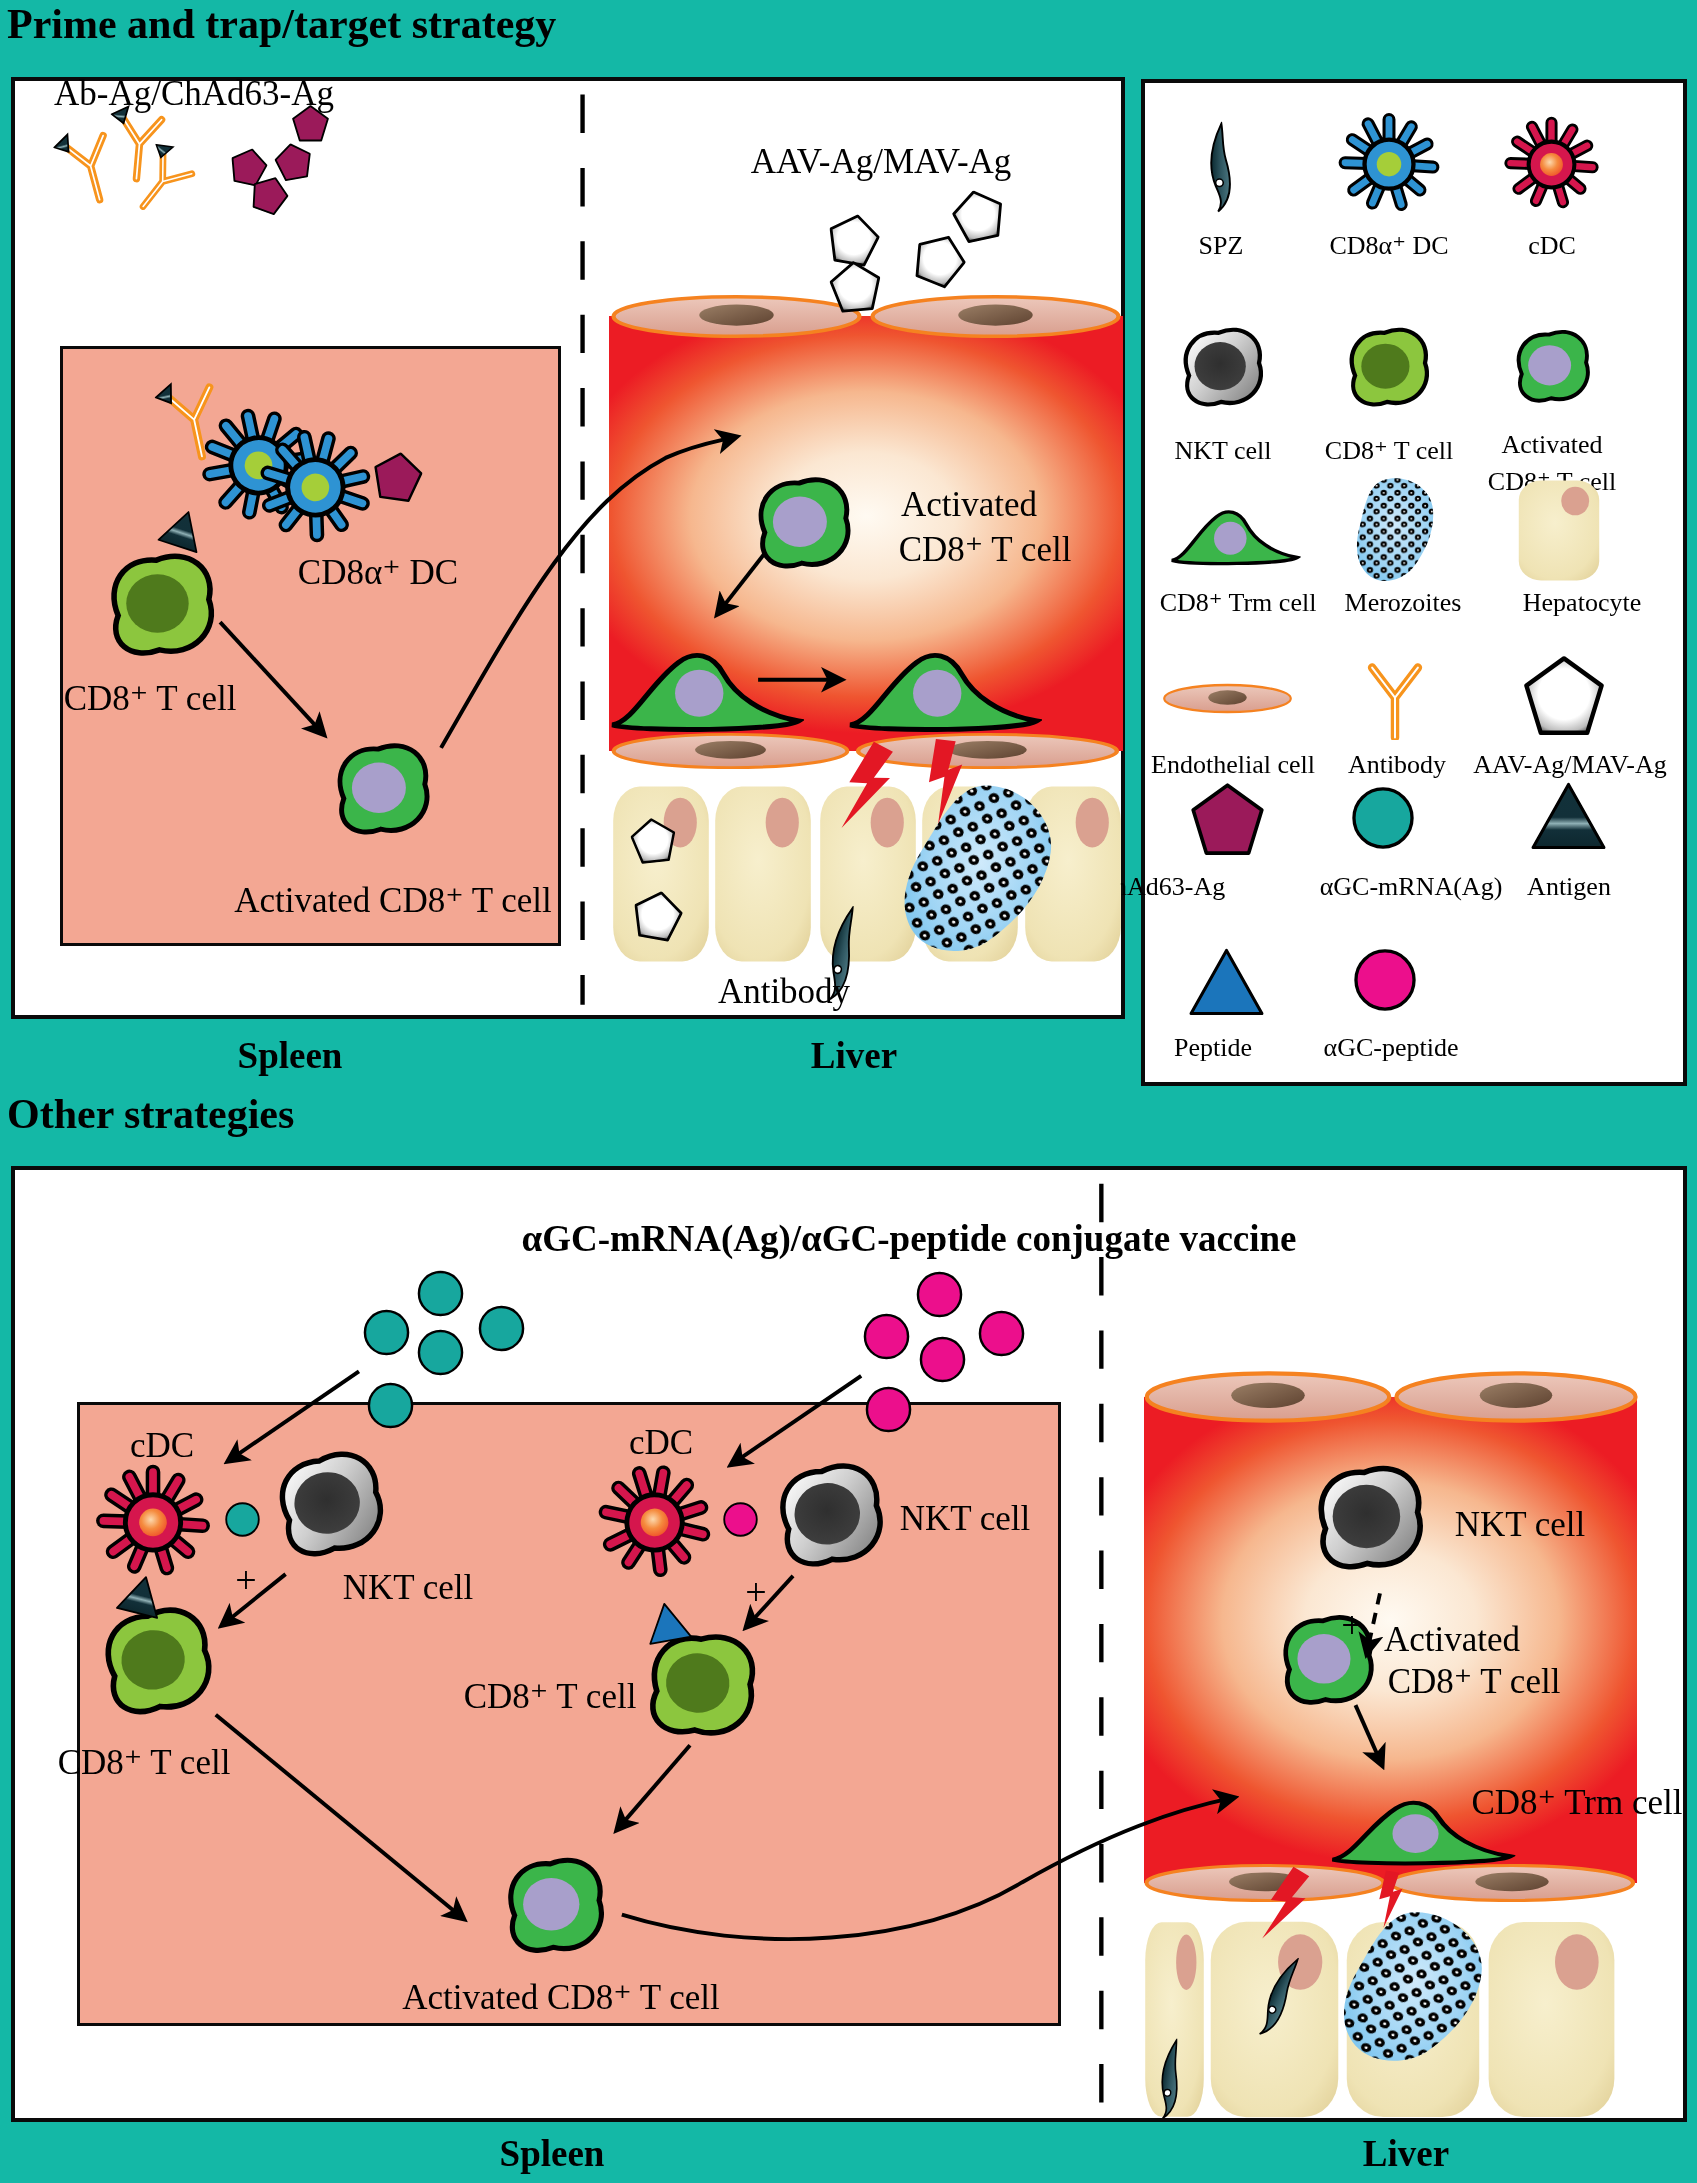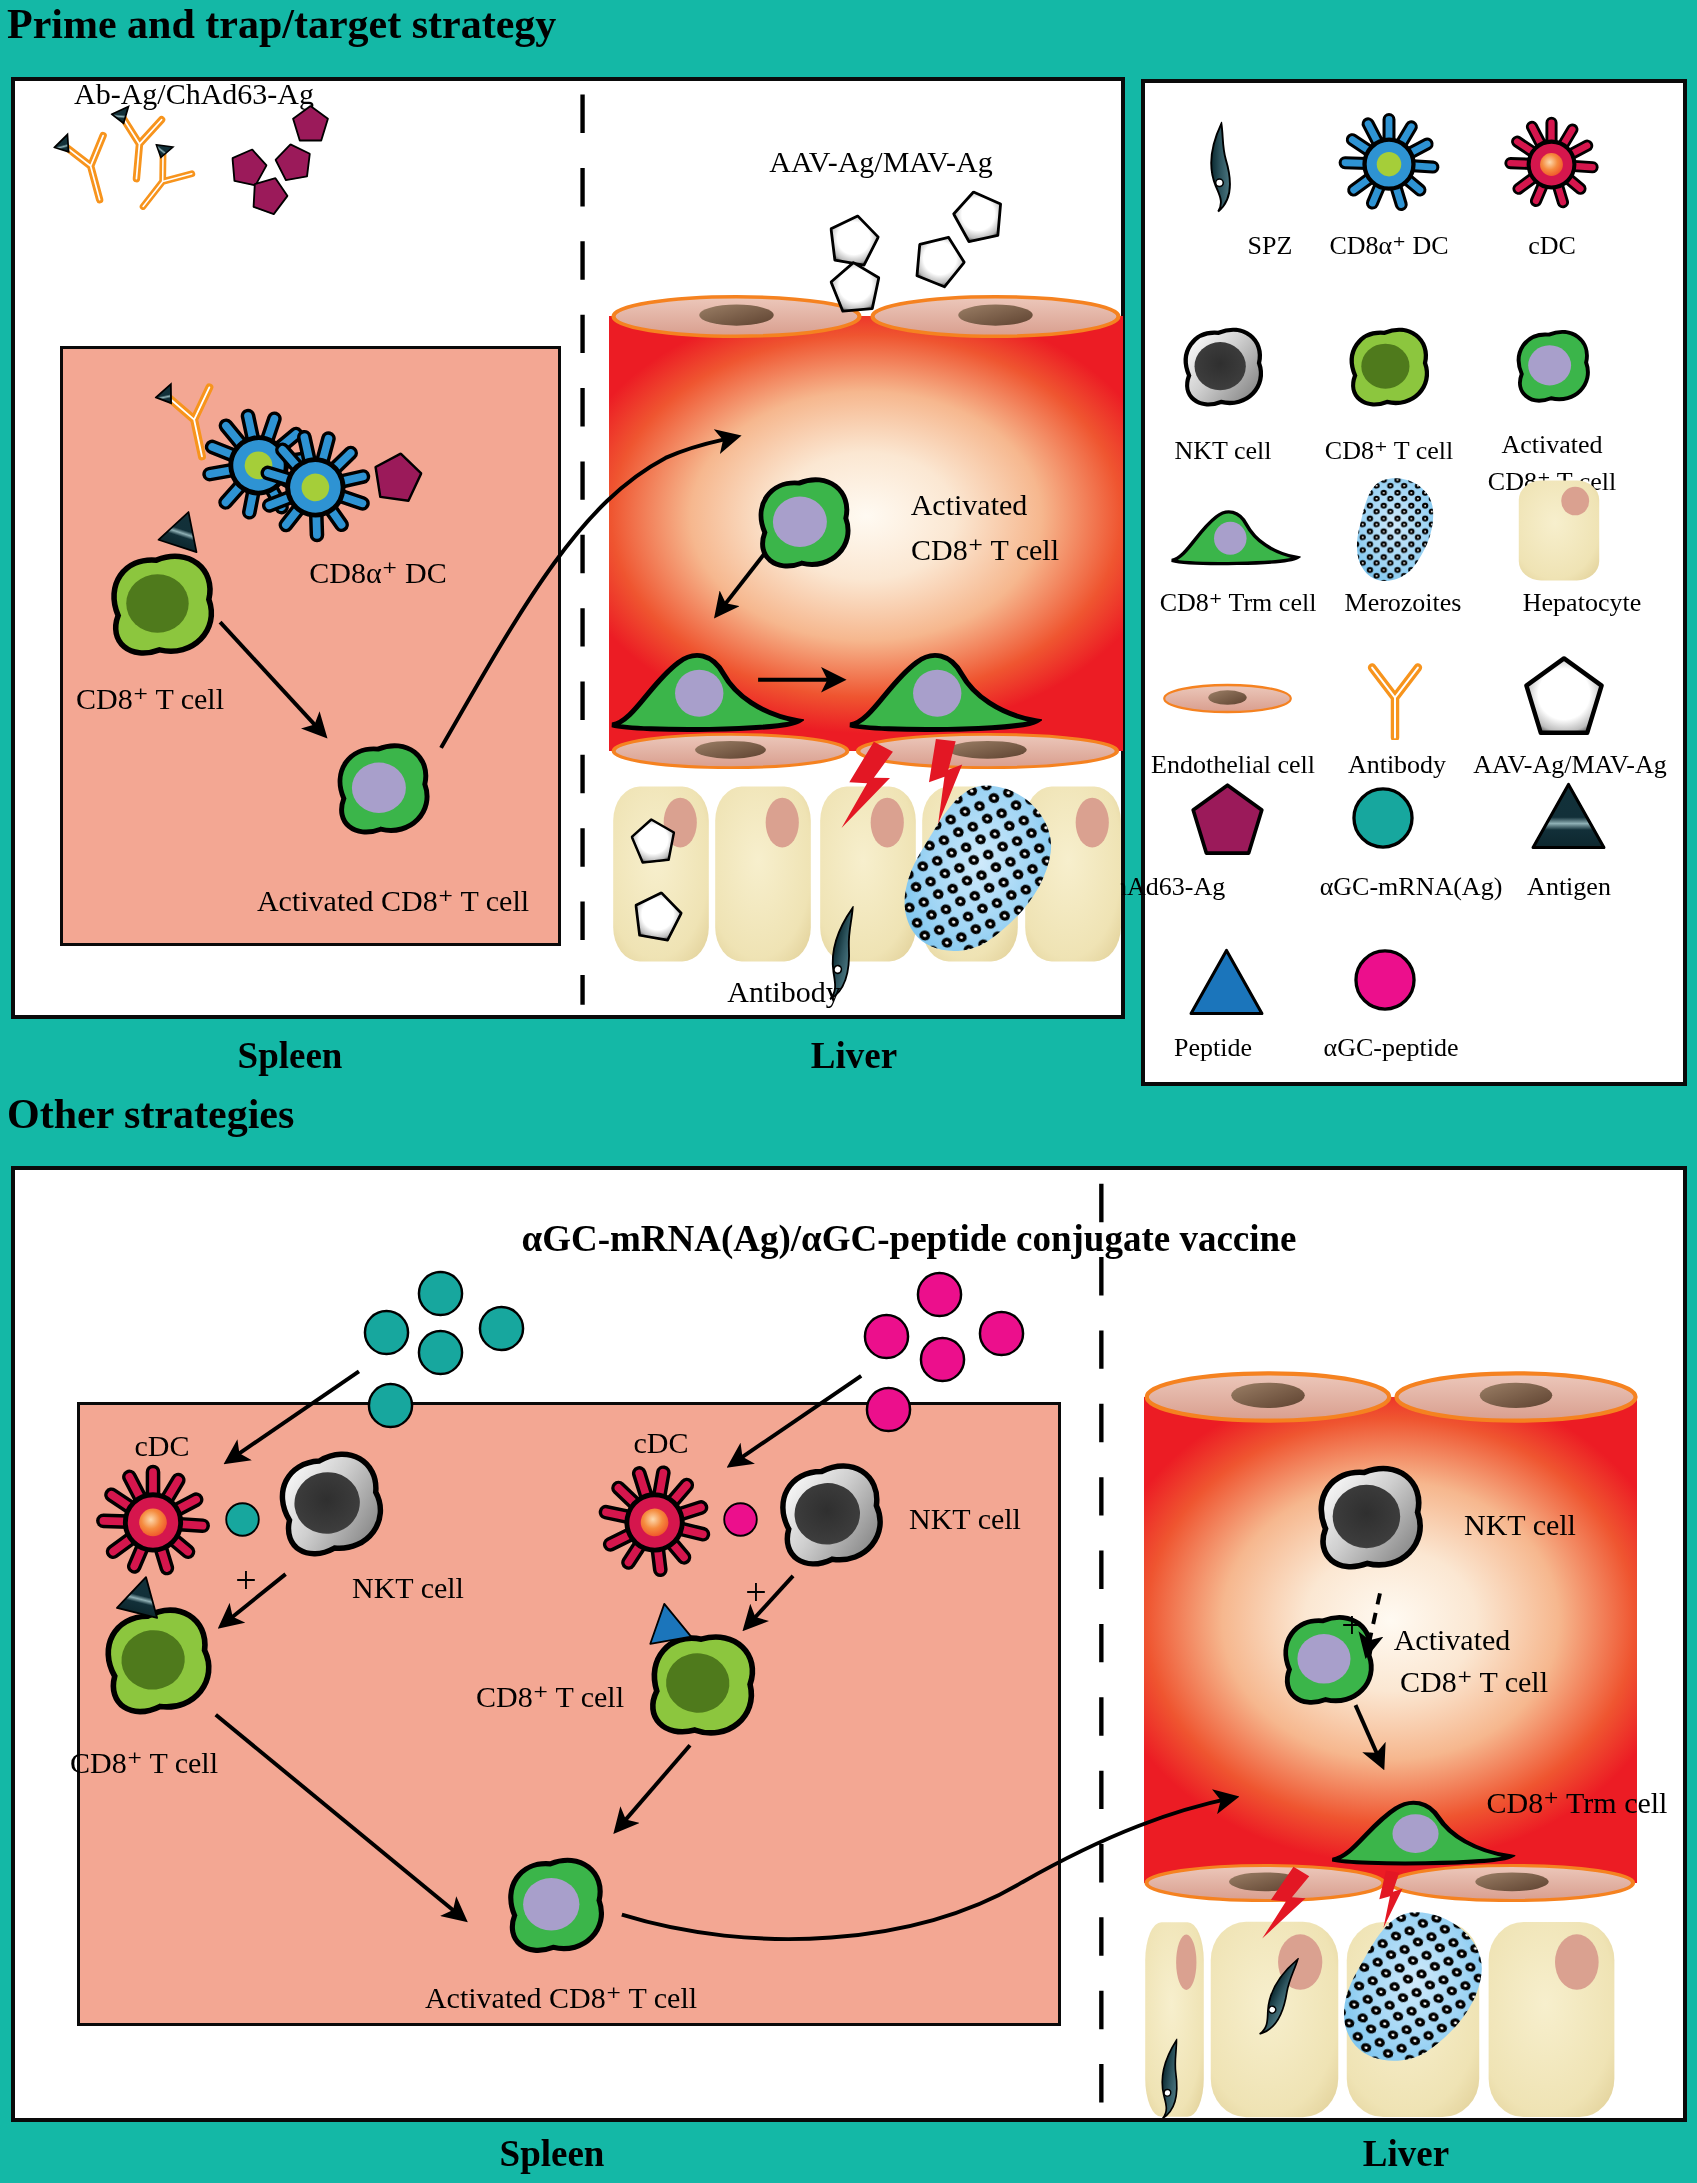--- a/index.html
+++ b/index.html
@@ -5,21 +5,21 @@
   html,body{margin:0;padding:0;background:#fff;}
   #stage{position:relative;width:1697px;height:2184px;background:#14b8a6;overflow:hidden;
          font-family:"Liberation Serif","DejaVu Serif",serif;color:#000;}
   .abs{position:absolute;}
   .panel{position:absolute;border:4.4px solid #0a0a0a;background:#fff;box-sizing:border-box;}
   .salmon{position:absolute;border:3.5px solid #0a0a0a;background:#f3a793;box-sizing:border-box;}
   .vessel{position:absolute;
     background:radial-gradient(62% 52% at 50% 46%, #fffaf2 0%, #fbe7d2 28%, #f6b78e 55%, #ef5530 80%, #ec1c24 96%);}
   .ic{position:absolute;overflow:visible;}
   .lbl{position:absolute;transform:translate(-50%,-50%);white-space:nowrap;
-       font-size:30px;line-height:1.05;text-align:center;}
+       font-size:35px;line-height:1.05;text-align:center;}
   .lbl.small{font-size:26px;}
   .lbl.plus{font-size:38px;}
   .cap{position:absolute;transform:translate(-50%,-50%);white-space:nowrap;
        font-size:37px;font-weight:bold;}
   .h-title{position:absolute;font-size:42px;font-weight:bold;white-space:nowrap;}
   .btitle{position:absolute;transform:translate(-50%,-50%);font-size:37px;font-weight:bold;white-space:nowrap;margin-top:34px;}
   svg{display:block;}
 </style>
 </head>
 <body>
@@ -287,21 +287,21 @@
   <div class="panel" style="left:1141px;top:79px;width:546px;height:1007px"></div>
   <svg class="ic" style="left:1203px;top:121px;width:38px;height:93px" viewBox="0 0 44 106" width="38" height="93">
       <use href="#sSpz"></use>
     </svg>
   <svg class="ic" style="left:1335px;top:108px;width:108px;height:108px" viewBox="0 0 124 124" width="108" height="108">
       <use href="#sDCb"></use>
     </svg>
   <svg class="ic" style="left:1501px;top:112px;width:101px;height:101px" viewBox="0 0 116 116" width="101" height="101">
       <use href="#sDCr"></use>
     </svg>
-  <div class="lbl small" style="left:1270px;top:246px">SPZ</div>
+  <div class="lbl small" style="left:1221px;top:246px">SPZ</div>
   <div class="lbl small" style="left:1389px;top:246px">CD8α⁺ DC</div>
   <div class="lbl small" style="left:1552px;top:246px">cDC</div>
 
   <svg class="ic" style="left:1172px;top:318px;width:101px;height:101px" viewBox="0 0 116 116" width="101" height="101">
       <use href="#sNkt"></use>
     </svg>
   <svg class="ic" style="left:1338px;top:318px;width:101px;height:101px" viewBox="0 0 116 116" width="101" height="101">
       <use href="#sTOlive"></use>
     </svg>
   <svg class="ic" style="left:1506px;top:321px;width:93px;height:93px" viewBox="0 0 106 106" width="93" height="93">

